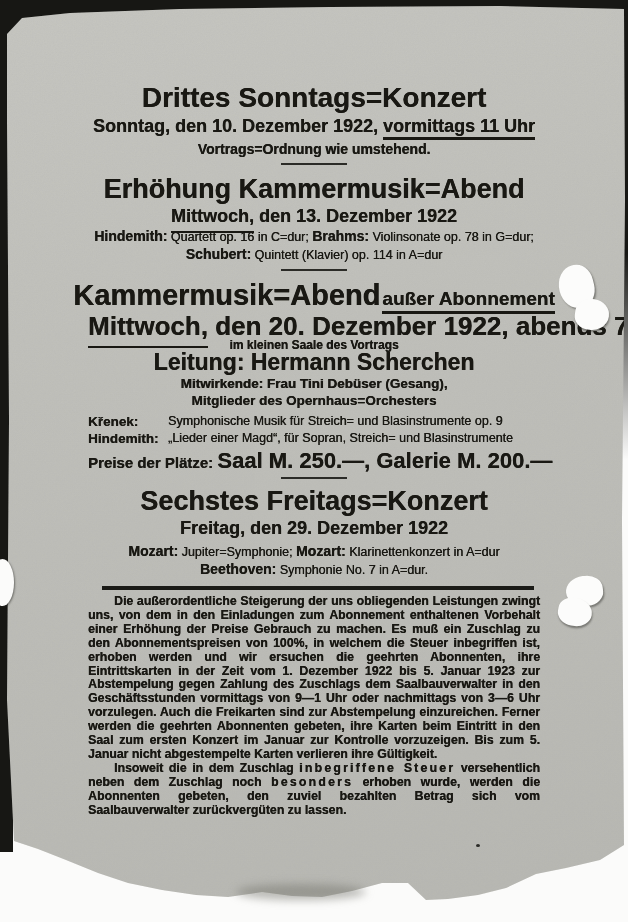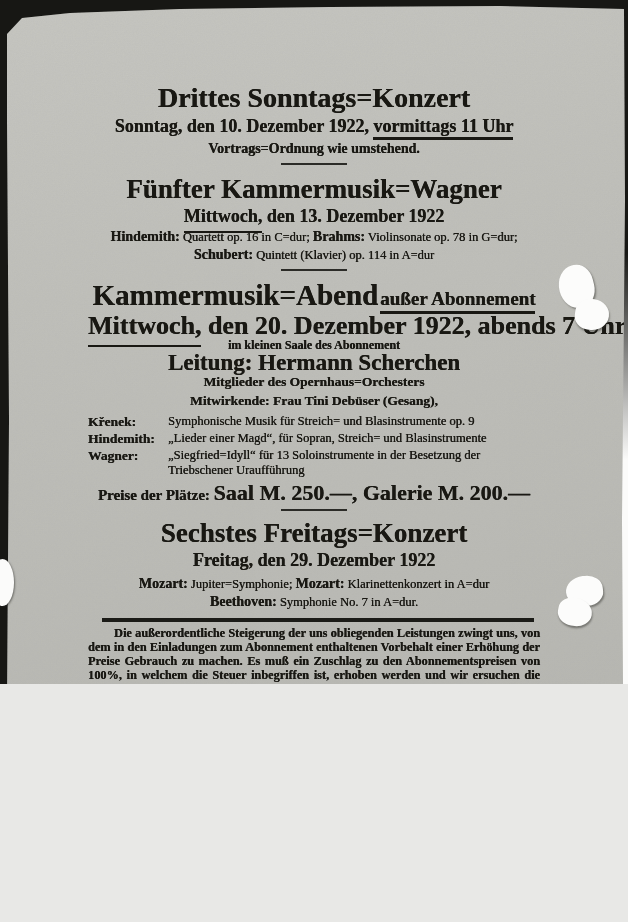--- a/index.html
+++ b/index.html
@@ -1,18 +1,18 @@
 <!DOCTYPE html>
 <html><head>
 <meta charset="utf-8">
 <style>
   html,body{margin:0;padding:0;background:#e8e8e6;}
   .scan{
-    position:relative;width:628px;height:684px;overflow:hidden;
-    background:#fbfbfa;font-family:Liberation Serif, serif;
+    position:relative;width:628px;height:922px;overflow:hidden;
+    background:#fbfbfa;font-family:Liberation Sans, sans-serif;
   }
   
   .backing-top{position:absolute;top:0;left:0;width:628px;height:38px;background:#171714;}
   .backing-left{position:absolute;top:0;left:0;width:13px;height:852px;background:#171714;}
   .backing-right{position:absolute;top:0;right:0;width:9px;height:460px;
     background:linear-gradient(#171714 55%,rgba(23,23,20,0));}
   
   .paper{
     position:absolute;inset:0;
     background:linear-gradient(168deg,#c7c7c2 0%,#c0c0bb 38%,#bbbbb6 75%,#b7b7b2 100%);
@@ -82,48 +82,44 @@
       <rect width="628" height="922" filter="url(#grainf)"></rect>
     </svg>
 
     <div class="content">
 
       <div class="h-big">Drittes Sonntags=Konzert</div>
       <div class="dateline"><span>Sonntag, den 10. Dezember 1922, </span><span class="u-emph">vormittags 11 Uhr</span></div>
       <div class="small-note">Vortrags=Ordnung wie umstehend.</div>
       <div class="divider"></div>
 
-      <div class="h-big2">Fünfter Kammermusik=Wagner</div>
+      <div class="h-big2">Erhöhung Kammermusik=Abend</div>
       <div class="dateline"><span class="u-day">Mittwoch,</span><span> den 13. Dezember 1922</span></div>
       <div class="progline"><b>Hindemith:</b><span> Quartett op. 16 in C=dur;  </span><b>Brahms:</b><span> Violinsonate op. 78 in G=dur;</span></div>
       <div class="progline"><b>Schubert:</b><span> Quintett (Klavier) op. 114 in A=dur</span></div>
       <div class="divider"></div>
 
       <div class="title-row">
         <span class="h-big2" style="font-size:29px;">Kammermusik=Abend</span>
         <span class="title-suffix">außer Abonnement</span>
       </div>
       <div class="dateline" style="font-size:26px;"><span class="u-day">Mittwoch,</span><span> den 20. Dezember 1922, abends 7 Uhr</span></div>
-      <div class="venue">im kleinen Saale des Abonnement</div>
+      <div class="venue">im kleinen Saale des Vortrags</div>
       <div class="leader">Leitung: Hermann Scherchen</div>
+      <div class="contrib" style="margin-top:2px;">Mitwirkende: Frau Tini Debüser (Gesang),</div>
       <div class="contrib">Mitglieder des Opernhaus=Orchesters</div>
-      <div class="contrib" style="margin-top:2px;">Mitwirkende: Frau Tini Debüser (Gesang),</div>
 
       <div class="prog3">
         <div class="prog3-row">
           <span class="prog3-label">Křenek:</span>
           <span class="prog3-text">Symphonische Musik für Streich= und Blasinstrumente op. 9</span>
         </div>
         <div class="prog3-row">
           <span class="prog3-label">Hindemith:</span>
           <span class="prog3-text">„Lieder einer Magd“, für Sopran, Streich= und Blasinstrumente</span>
-        </div>
-        <div class="prog3-row">
-          <span class="prog3-label">Wagner:</span>
-          <span class="prog3-text">„Siegfried=Idyll“ für 13 Soloinstrumente in der Besetzung der Triebschener Uraufführung</span>
         </div>
       </div>
 
       <div class="prices"><span>Preise der Plätze: </span><span class="val">Saal M. 250.—, Galerie M. 200.—</span></div>
       <div class="divider" style="margin:3px auto 7px auto;"></div>
 
       <div class="h-big2">Sechstes Freitags=Konzert</div>
       <div class="dateline">Freitag, den 29. Dezember 1922</div>
       <div class="progline" style="margin-top:3px;"><b>Mozart:</b><span> Jupiter=Symphonie;  </span><b>Mozart:</b><span> Klarinettenkonzert in A=dur</span></div>
       <div class="progline"><b>Beethoven:</b><span> Symphonie No. 7 in A=dur.</span></div>

